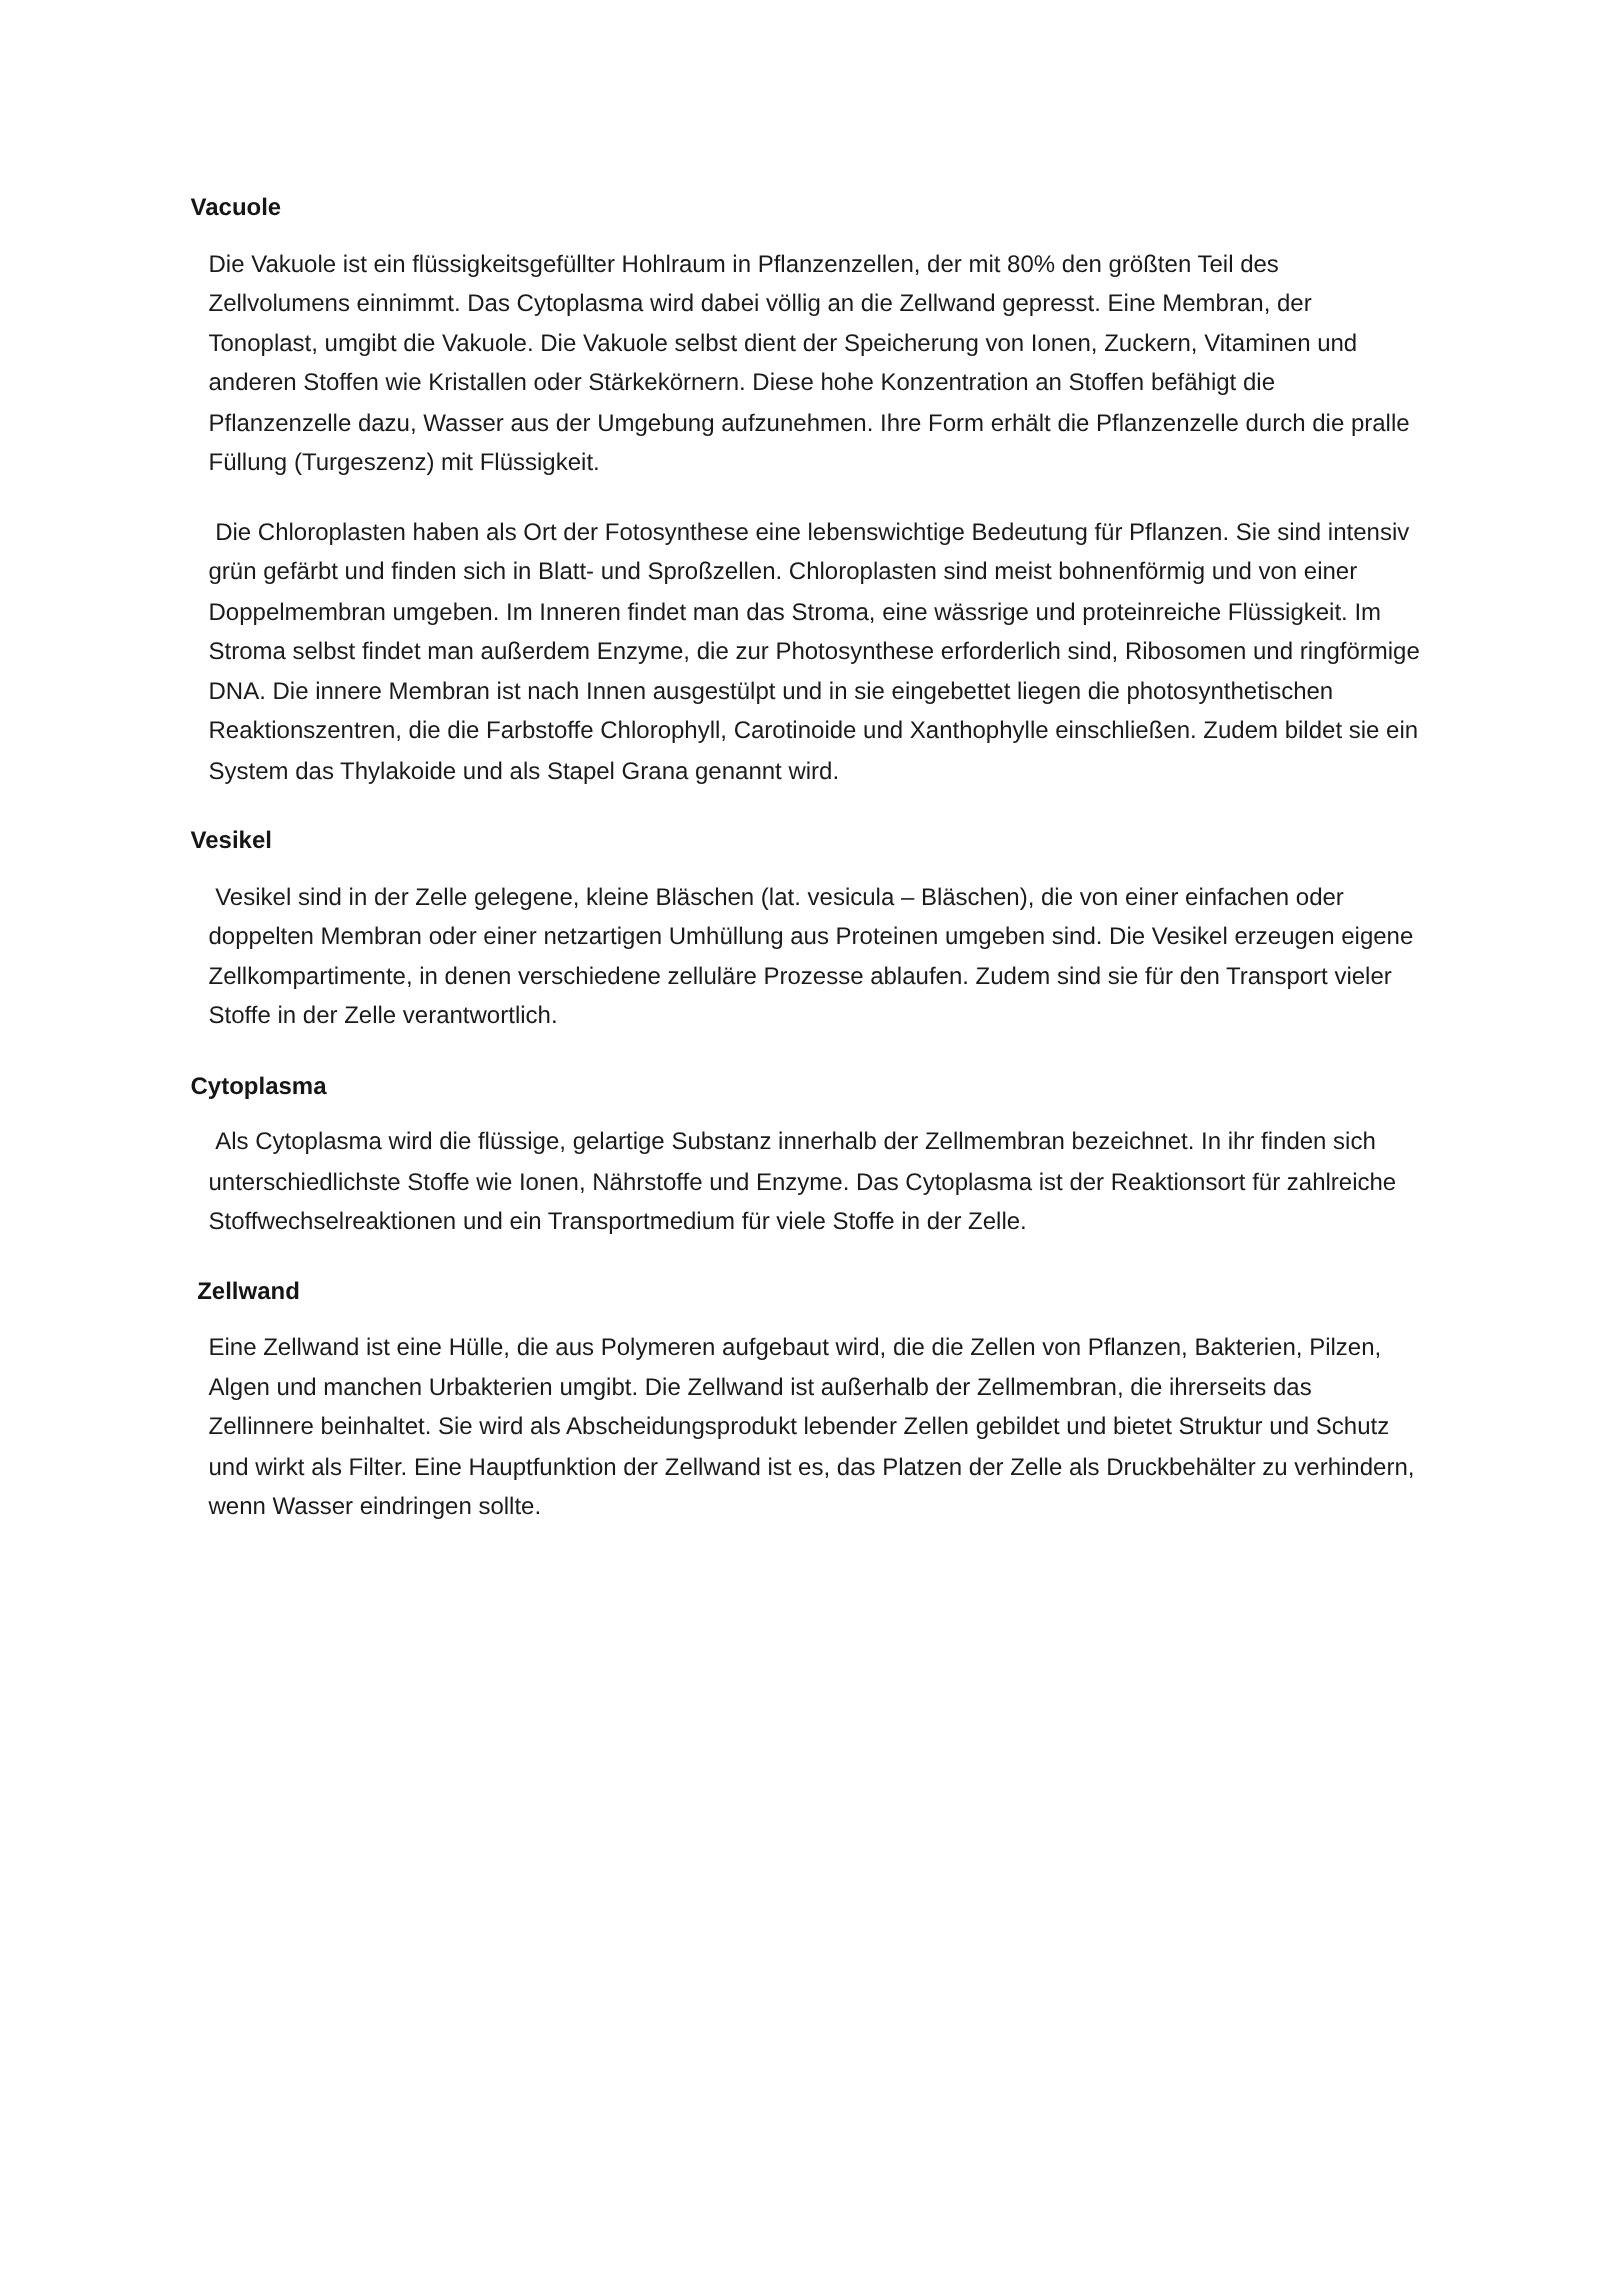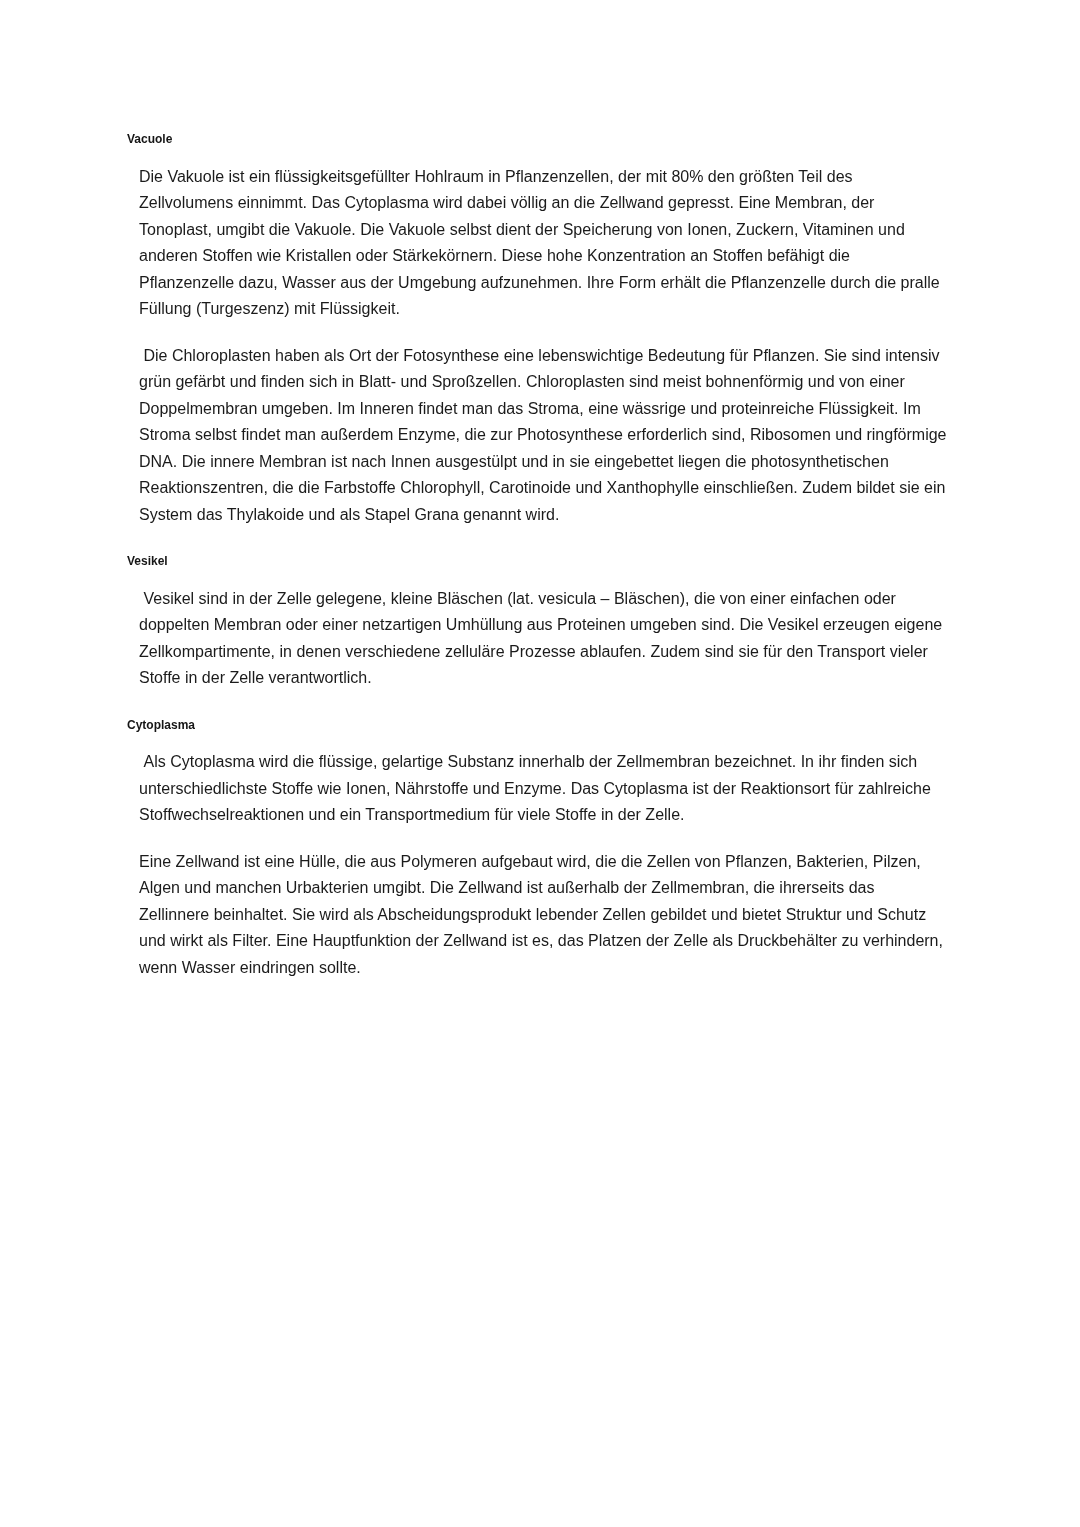--- a/index.html
+++ b/index.html
@@ -18,21 +18,21 @@
   .doc {
     position: absolute;
     top: 126px;
     left: 127px;
     width: 822px;
   }
   .section {
     margin: 0;
   }
   .section-heading {
-    font-size: 12px;
+    font-size: 16px;
     font-weight: 700;
     line-height: 26.5px;
     margin: 0 0 11px 0;
     white-space: pre-wrap;
     color: #161616;
   }
   .section-body {
     font-size: 16px;
     font-weight: 400;
     line-height: 26.5px;
@@ -60,16 +60,17 @@
     <h2 class="section-heading">Vesikel</h2>
     <p class="section-body"> Vesikel sind in der Zelle gelegene, kleine Bläschen (lat. vesicula – Bläschen), die von einer einfachen oder doppelten Membran oder einer netzartigen Umhüllung aus Proteinen umgeben sind. Die Vesikel erzeugen eigene Zellkompartimente, in denen verschiedene zelluläre Prozesse ablaufen. Zudem sind sie für den Transport vieler Stoffe in der Zelle verantwortlich.</p>
   </div>
 
   <div class="section">
     <h2 class="section-heading">Cytoplasma</h2>
     <p class="section-body"> Als Cytoplasma wird die flüssige, gelartige Substanz innerhalb der Zellmembran bezeichnet. In ihr finden sich unterschiedlichste Stoffe wie Ionen, Nährstoffe und Enzyme. Das Cytoplasma ist der Reaktionsort für zahlreiche Stoffwechselreaktionen und ein Transportmedium für viele Stoffe in der Zelle.</p>
   </div>
 
   <div class="section">
+    <h2 class="section-heading"> Zellwand</h2>
     <p class="section-body">Eine Zellwand ist eine Hülle, die aus Polymeren aufgebaut wird, die die Zellen von Pflanzen, Bakterien, Pilzen, Algen und manchen Urbakterien umgibt. Die Zellwand ist außerhalb der Zellmembran, die ihrerseits das Zellinnere beinhaltet. Sie wird als Abscheidungsprodukt lebender Zellen gebildet und bietet Struktur und Schutz und wirkt als Filter. Eine Hauptfunktion der Zellwand ist es, das Platzen der Zelle als Druckbehälter zu verhindern, wenn Wasser eindringen sollte.</p>
   </div>
 
 </div>
 
 </body></html>

